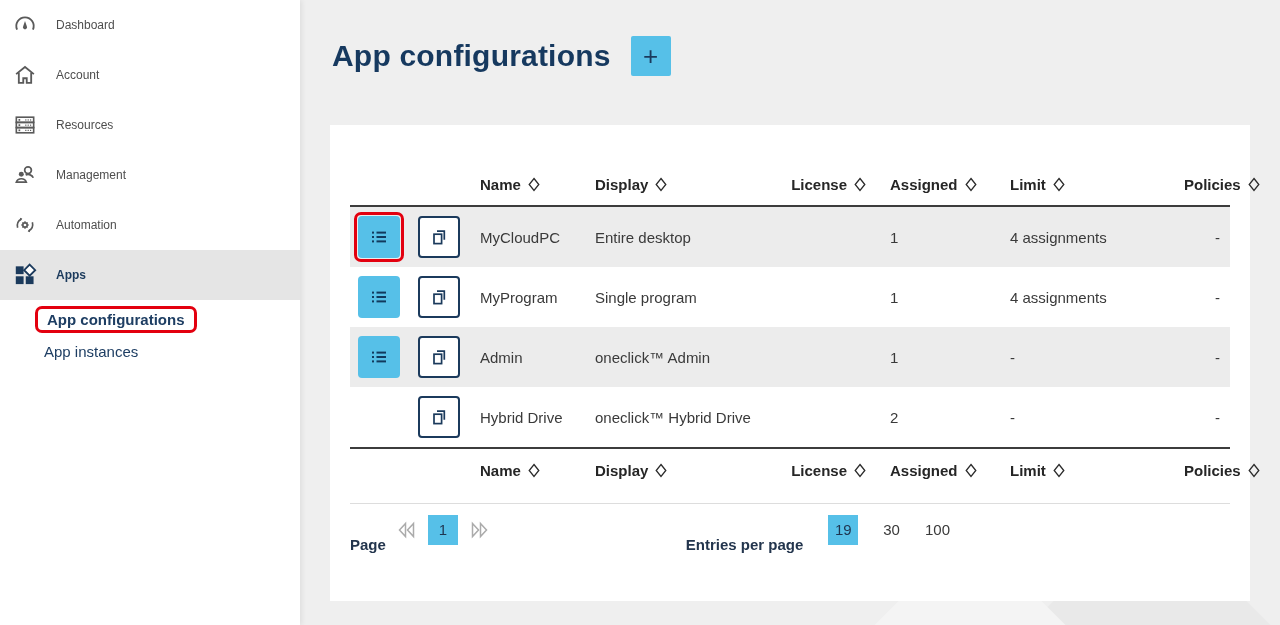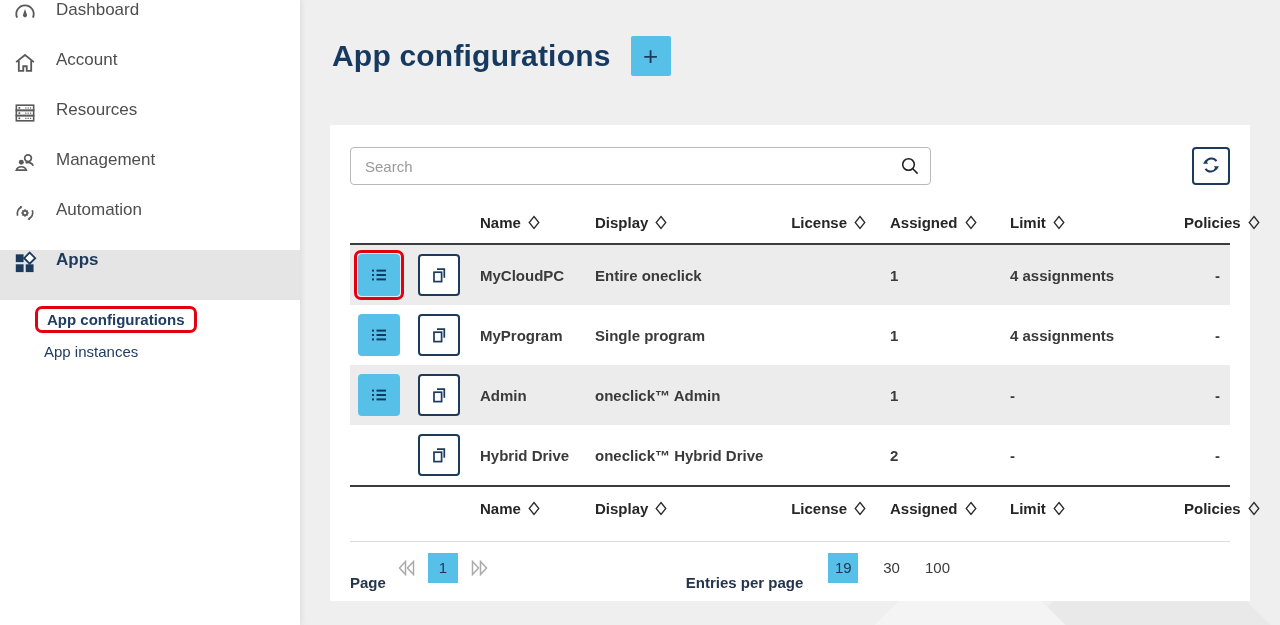--- a/index.html
+++ b/index.html
@@ -11,22 +11,22 @@
 
   
   .bg-deco-a, .bg-deco-b { position:absolute; width:340px; height:340px;
     transform:rotate(45deg); z-index:0; }
   .bg-deco-a { right:-40px; bottom:-290px; background:#e9e9e9; }
   .bg-deco-b { right:140px; bottom:-315px; background:#f4f4f4; }
 
   
   .sidebar { position:absolute; left:0; top:0; width:300px; height:625px;
     background:#ffffff; z-index:3; box-shadow:2px 0 5px rgba(0,0,0,.07); }
-  .side-item { display:flex; align-items:flex-start; height:50px; padding-left:12px;
-    gap:18px; font-size:17px; color:#4e4e4e; cursor:pointer; }
+  .side-item { display:flex; align-items:center; height:50px; padding-left:12px;
+    gap:18px; font-size:12px; color:#4e4e4e; cursor:pointer; }
   .side-item .sicon { width:26px; height:26px; display:flex; align-items:center; justify-content:center; }
   .side-item.active { background:#e5e5e5; color:#1b3a5c; font-weight:bold; }
   .sub-list { margin-top:4px; }
   .sub-item { display:flex; align-items:center; height:30px; margin:2px 0 2px 44px;
     font-size:15px; color:#1e3e63; cursor:pointer; }
   .sub-item.bold { font-weight:bold; }
   .red-box { border:3px solid #e3000f; border-radius:7px; padding:2px 9px; margin-left:-9px; }
 
   
   .main { position:absolute; left:300px; top:0; width:980px; height:625px; z-index:1; }
@@ -53,21 +53,21 @@
   .tbl { margin-top:16px; }
   .trow { display:grid; grid-template-columns:130px 115px 185px 110px 120px 150px 1fr;
     align-items:center; }
   .thead { height:44px; font-weight:bold; font-size:15px; color:#262626;
     border-bottom:2px solid #3c3c3c; }
   .tfoot-head { height:44px; font-weight:bold; font-size:15px; color:#262626;
     border-top:2px solid #3c3c3c; }
   .hcell { display:flex; align-items:center; gap:7px; cursor:pointer; }
   .hcell.r { justify-content:flex-end; padding-right:24px; }
   .hcell.pol { justify-content:flex-end; padding-right:6px;margin-left:24px; }
-  .brow { height:60px; font-size:15px; color:#3a3a3a;font-weight:bold; }
+  .brow { height:60px; font-size:15px; color:#3a3a3a; }
   .brow.alt { background:#ececec; }
   .cell.r { text-align:right; padding-right:24px; }
   .cell.pol { text-align:right; padding-right:10px; }
   .actions { display:flex; align-items:center; padding-left:4px; }
   .slot { width:50px; height:50px; display:flex; align-items:center; justify-content:center; }
   .slot + .slot { margin-left:10px; }
   .icon-btn { width:42px; height:42px; border-radius:4px; cursor:pointer;
     display:flex; align-items:center; justify-content:center; border:none; }
   .list-btn { background:#56c0e8; }
   .copy-btn { background:#ffffff; border:2px solid #1b3a5c; }
@@ -205,41 +205,20 @@
 
   <div class="main">
 
     <div class="title-row">
       <h1 class="page-title">App configurations</h1>
       <button class="plus-btn">+</button>
     </div>
 
     <div class="card">
 
-      <div class="toolbar">
-        <div class="search-wrap">
-          <input type="text" placeholder="Search" style="">
-          <span class="search-ic">
-            <svg width="22" height="22" viewBox="0 0 22 22" fill="none" stroke="#1c1c1c" stroke-width="1.5">
-              <circle cx="9.5" cy="9.5" r="5.8"></circle>
-              <path d="M13.8 13.8 L18.6 18.6"></path>
-            </svg>
-          </span>
-        </div>
-        <button class="refresh-btn">
-          <span>
-            <svg width="24" height="24" viewBox="0 0 23 22" fill="none" stroke="#1b3a5c" stroke-width="1.9">
-              <path d="M16.8 7.3 A6 6 0 0 0 6.3 8.6"></path>
-              <path d="M6.2 14.7 A6 6 0 0 0 16.7 13.4"></path>
-              <polygon points="3.9,9.9 8.8,9.7 6.1,6.3" fill="#1b3a5c" stroke="none"></polygon>
-              <polygon points="19.1,12.1 14.2,12.3 16.9,15.7" fill="#1b3a5c" stroke="none"></polygon>
-            </svg>
-          </span>
-        </button>
-      </div>
 
       <div class="tbl">
 
         <div class="trow thead">
           <div></div>
           <div class="hcell">
             <span>Name</span>
             <svg width="12" height="15" viewBox="0 0 12 15">
                 <polygon points="6,1.5 10.8,7.5 6,13.5 1.2,7.5" fill="none" stroke="#2b2b2b" stroke-width="1.3"></polygon>
               </svg>
@@ -299,21 +278,21 @@
             <div class="slot">
               <button class="icon-btn copy-btn">
                 <svg width="22" height="22" viewBox="0 0 22 22" fill="none" stroke="#1b3a5c" stroke-width="1.7">
                   <path d="M9 5.2 H16.3 V13.8"></path>
                   <rect x="6" y="8.2" width="7.6" height="9.4"></rect>
                 </svg>
               </button>
             </div>
           </div>
           <div class="cell">MyCloudPC</div>
-          <div class="cell">Entire oneclick</div>
+          <div class="cell">Entire desktop</div>
           <div class="cell r"></div>
           <div class="cell">1</div>
           <div class="cell">4 assignments</div>
           <div class="cell pol">-</div>
         </div>
 
         <div class="trow brow">
           <div class="actions">
             <div class="slot">
               <button class="icon-btn list-btn">

